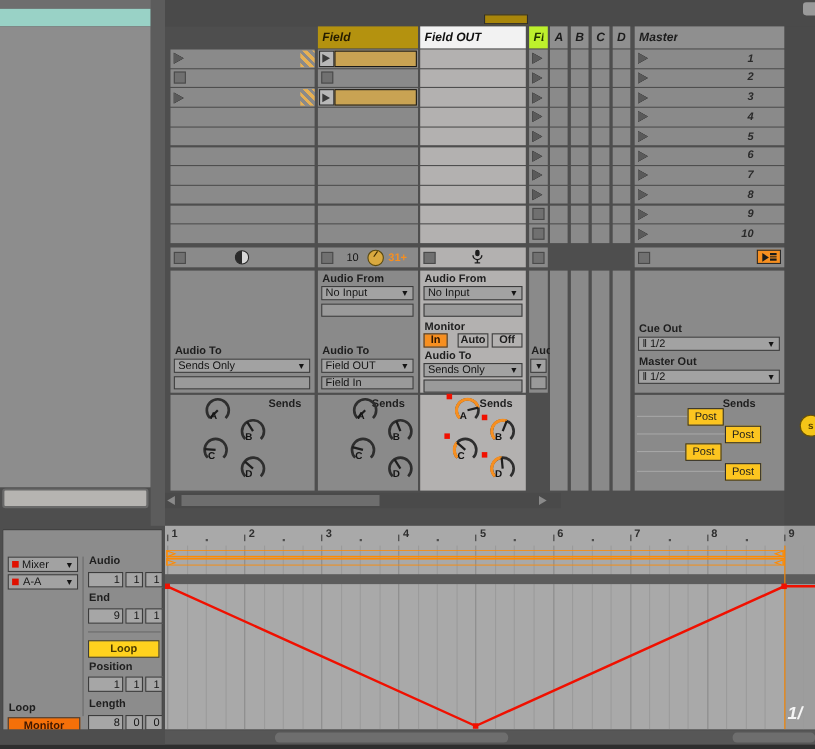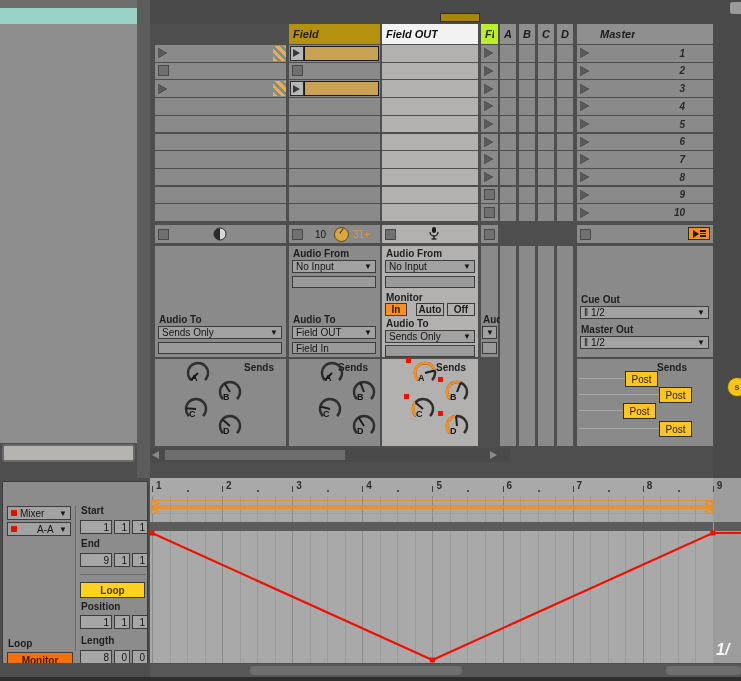--- a/index.html
+++ b/index.html
@@ -54,21 +54,21 @@
     <div class="hdr abs" style="left: 519px; top: 24px; width: 16px; height: 20px; background: rgb(143, 143, 143); color: rgb(28, 28, 28); justify-content: space-between;">
       <span style="overflow: hidden; white-space: nowrap;">B</span>
     </div>
     <div class="hdr abs" style="left: 538px; top: 24px; width: 16px; height: 20px; background: rgb(143, 143, 143); color: rgb(28, 28, 28); justify-content: space-between;">
       <span style="overflow: hidden; white-space: nowrap;">C</span>
     </div>
     <div class="hdr abs" style="left: 557px; top: 24px; width: 16px; height: 20px; background: rgb(143, 143, 143); color: rgb(28, 28, 28); justify-content: space-between;">
       <span style="overflow: hidden; white-space: nowrap;">D</span>
     </div>
     <div class="hdr abs" style="left: 577px; top: 24px; width: 136px; height: 20px; background: rgb(143, 143, 143); color: rgb(28, 28, 28); justify-content: space-between;">
-      <span style="overflow: hidden; white-space: nowrap; margin-left: 19px;">Master</span>
+      <span style="overflow: hidden; white-space: nowrap;">Master</span>
     </div>
     <div class="slot abs" style="left: 155px; top: 45px; width: 131px; height: 16.5px; background: rgb(138, 138, 138);">
       <div class="playtri abs" style="position: relative;"></div>
       <div class="hatch abs" style="position: absolute; right: 0px; top: 1px; width: 13px; height: 14.5px;"></div>
     </div>
     <div class="slot abs" style="left: 155px; top: 62.7px; width: 131px; height: 16.5px; background: rgb(138, 138, 138);">
       <div class="stopsq abs" style="position: relative;"></div>
     </div>
     <div class="slot abs" style="left: 155px; top: 80.4px; width: 131px; height: 16.5px; background: rgb(138, 138, 138);">
       <div class="playtri abs" style="position: relative;"></div>
@@ -229,21 +229,21 @@
         <circle cx="7" cy="7" r="6" fill="#d8d8d8" stroke="#2a2a2a"></circle>
         <path d="M7 1 A6 6 0 0 0 7 13 Z" fill="#2a2a2a"></path>
       </svg>
     </div>
     <div class="slot abs" style="left: 289px; top: 225px; width: 91px; height: 18px; background: rgb(138, 138, 138);">
       <div class="stopsq abs" style="position: relative;"></div>
       <span style="position: absolute; left: 26px; font-size: 10px; color: rgb(20, 20, 20);">10</span>
       <span style="position: absolute; left: 45px; top: 2px; width: 13px; height: 13px; border-radius: 50%; background: rgb(217, 169, 63); border: 1px solid rgb(90, 74, 16);">
         <span style="position:absolute;left:6px;top:0;width:1px;height:6px;background:#3a2a00;transform:rotate(35deg);"></span>
       </span>
-      <span style="position: absolute; left: 64px; font-size: 10px; font-weight: normal; color: rgb(247, 143, 32);">31+</span>
+      <span style="position: absolute; left: 64px; font-size: 10px; font-weight: bold; color: rgb(247, 143, 32);">31+</span>
     </div>
     <div class="slot abs" style="left: 382px; top: 225px; width: 96px; height: 18px; background: rgb(179, 177, 176);">
       <div class="stopsq abs" style="position: relative;"></div>
       <svg width="12" height="14" viewBox="0 0 12 14" style="position: absolute; left: 46px; top: 1px;">
         <rect x="4" y="1" width="4" height="6" rx="2" fill="#1c1c1c"></rect>
         <path d="M2 6 a4 4 0 0 0 8 0" fill="none" stroke="#1c1c1c" stroke-width="1.3"></path>
         <line x1="6" y1="10" x2="6" y2="13" stroke="#1c1c1c" stroke-width="1.3"></line>
         <line x1="3.5" y1="13" x2="8.5" y2="13" stroke="#1c1c1c" stroke-width="1.3"></line>
       </svg>
     </div>
@@ -451,29 +451,29 @@
 
 <div class="abs" style="left:2px;top:481px;width:144px;height:192px;background:#8c8c8c;border:1px solid #3c3c3c;">
   <div class="dd abs" style="left:4px;top:24px;width:64px;height:14px;">
     <span style="display:flex;align-items:center;gap:3px;">
         <span style="width:6px;height:6px;background:#e01000;"></span>
         <span>Mixer</span>
       </span>
       <span class="car">▼</span>
   </div>
   <div class="dd abs" style="left:4px;top:40px;width:64px;height:14px;">
-    <span style="display:flex;align-items:center;gap:20px;">
+    <span style="display:flex;align-items:center;gap:4px;">
         <span style="width:6px;height:6px;background:#e01000;"></span>
         <span>A-A</span>
       </span>
       <span class="car">▼</span>
   </div>
   <div class="abs" style="left:72px;top:24px;width:1px;height:145px;background:#6a6a6a;"></div>
 
-  <div class="lbl abs" style="left:78px;top:23px;">Start</div>
+  <div class="lbl abs" style="left:78px;top:23px;">Audio</div>
   <div class="abs" id="start-boxes" style="left:77px;top:38px;">
       <div class="valbox abs" style="left: 0px; top: 0px; width: 32px; height: 14px;">1</div>
       <div class="valbox abs" style="left: 34px; top: 0px; width: 16px; height: 14px;">1</div>
       <div class="valbox abs" style="left: 52px; top: 0px; width: 16px; height: 14px;">1</div>
     </div>
   <div class="lbl abs" style="left:78px;top:56px;">End</div>
   <div class="abs" id="end-boxes" style="left:77px;top:71px;">
       <div class="valbox abs" style="left: 0px; top: 0px; width: 32px; height: 14px;">9</div>
       <div class="valbox abs" style="left: 34px; top: 0px; width: 16px; height: 14px;">1</div>
       <div class="valbox abs" style="left: 52px; top: 0px; width: 16px; height: 14px;">1</div>

